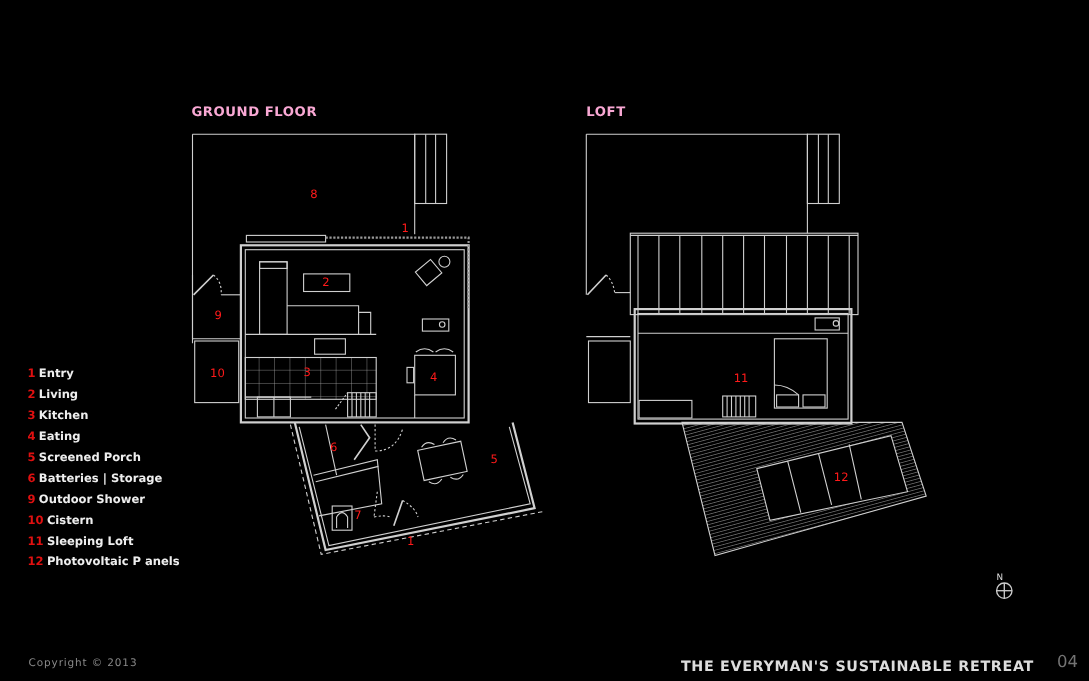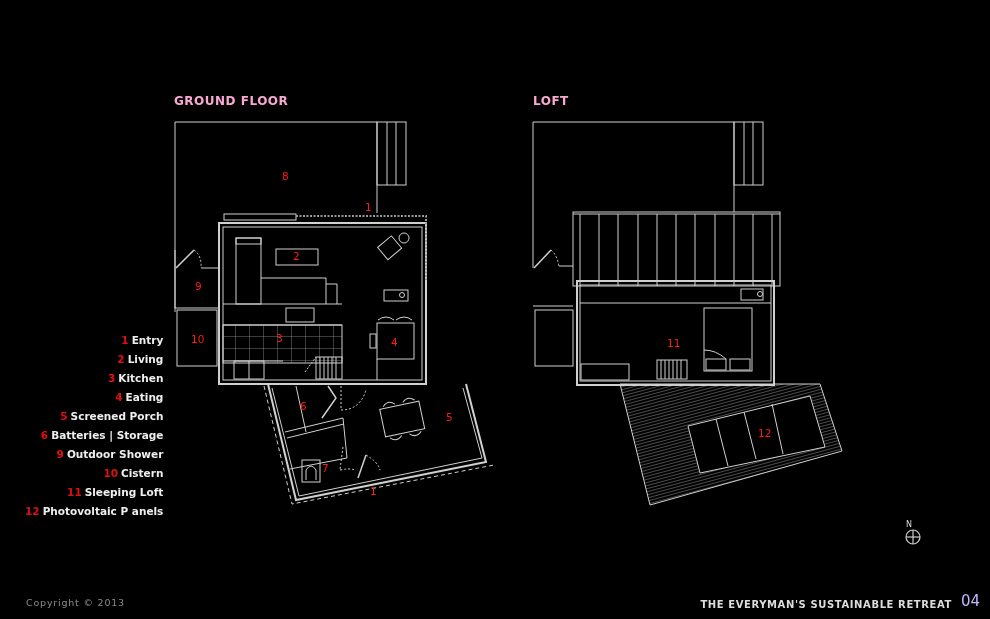--- a/index.html
+++ b/index.html
@@ -1,23 +1,23 @@
 <!DOCTYPE html>
 <html><head>
 <meta charset="utf-8">
 <style>
   html, body { margin:0; padding:0; background:#000; }
   body { width:990px; height:619px; position:relative; overflow:hidden; font-family:"DejaVu Sans", sans-serif; color:#fff; }
   .title { position:absolute; font-family:"DejaVu Sans", sans-serif; font-weight:bold; font-size:12px; letter-spacing:0.5px; color:#f9a8d4; }
   .legend { position:absolute; left:25px; top:331px; font-size:10.5px; font-weight:bold; line-height:19.05px; color:#eee; }
-  .legend .row { white-space:nowrap;text-align:right; }
+  .legend .row { white-space:nowrap; }
   .legend .num { color:#e01010; font-weight:bold; margin-right:3px; }
   .copyright { position:absolute; left:26px; top:597px; font-size:9.5px; color:#8a8a8a; letter-spacing:0.8px; font-family:"DejaVu Sans", sans-serif; }
-  .footer-title { position:absolute; right:38px; top:599px; font-size:10px; color:#ddd; letter-spacing:0.6px; font-weight:bold; }
-  .page-num { position:absolute; right:10px; top:592px; font-size:15px; color:#c4b5fd; font-family:"DejaVu Sans", sans-serif; }
+  .footer-title { position:absolute; right:50px; top:599px; font-size:13px; color:#ddd; letter-spacing:0.6px; font-weight:bold; }
+  .page-num { position:absolute; right:10px; top:592px; font-size:15px; color:#737373; font-family:"DejaVu Sans", sans-serif; }
   svg.plan { position:absolute; left:0; top:0; }
   .lbl { fill:#ff1a1a; font-family:"DejaVu Sans", sans-serif; font-size:10.5px; }
 </style>
 </head>
 <body>
 
 <div class="title" style="left:174px; top:94px;">GROUND FLOOR</div>
 <div class="title" style="left:533px; top:94px;text-align:right;">LOFT</div>
 
 <svg class="plan" width="990" height="619" viewBox="0 0 990 619">

